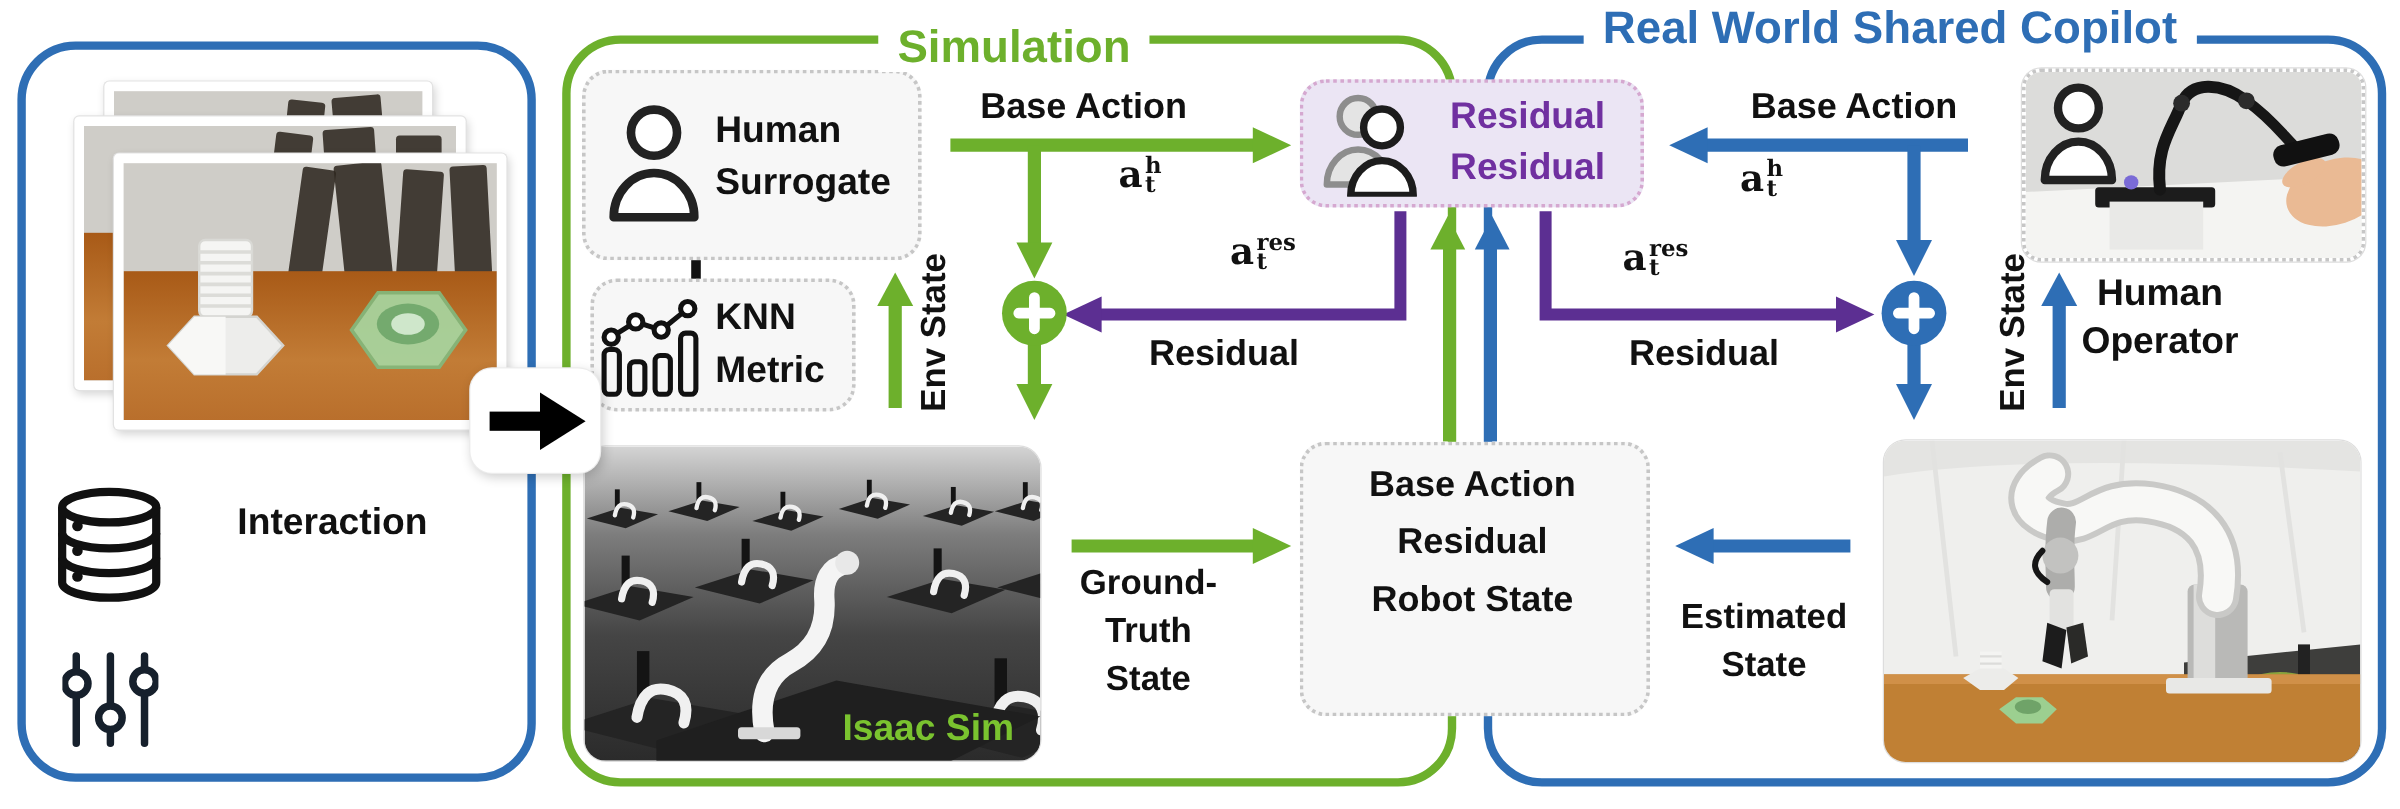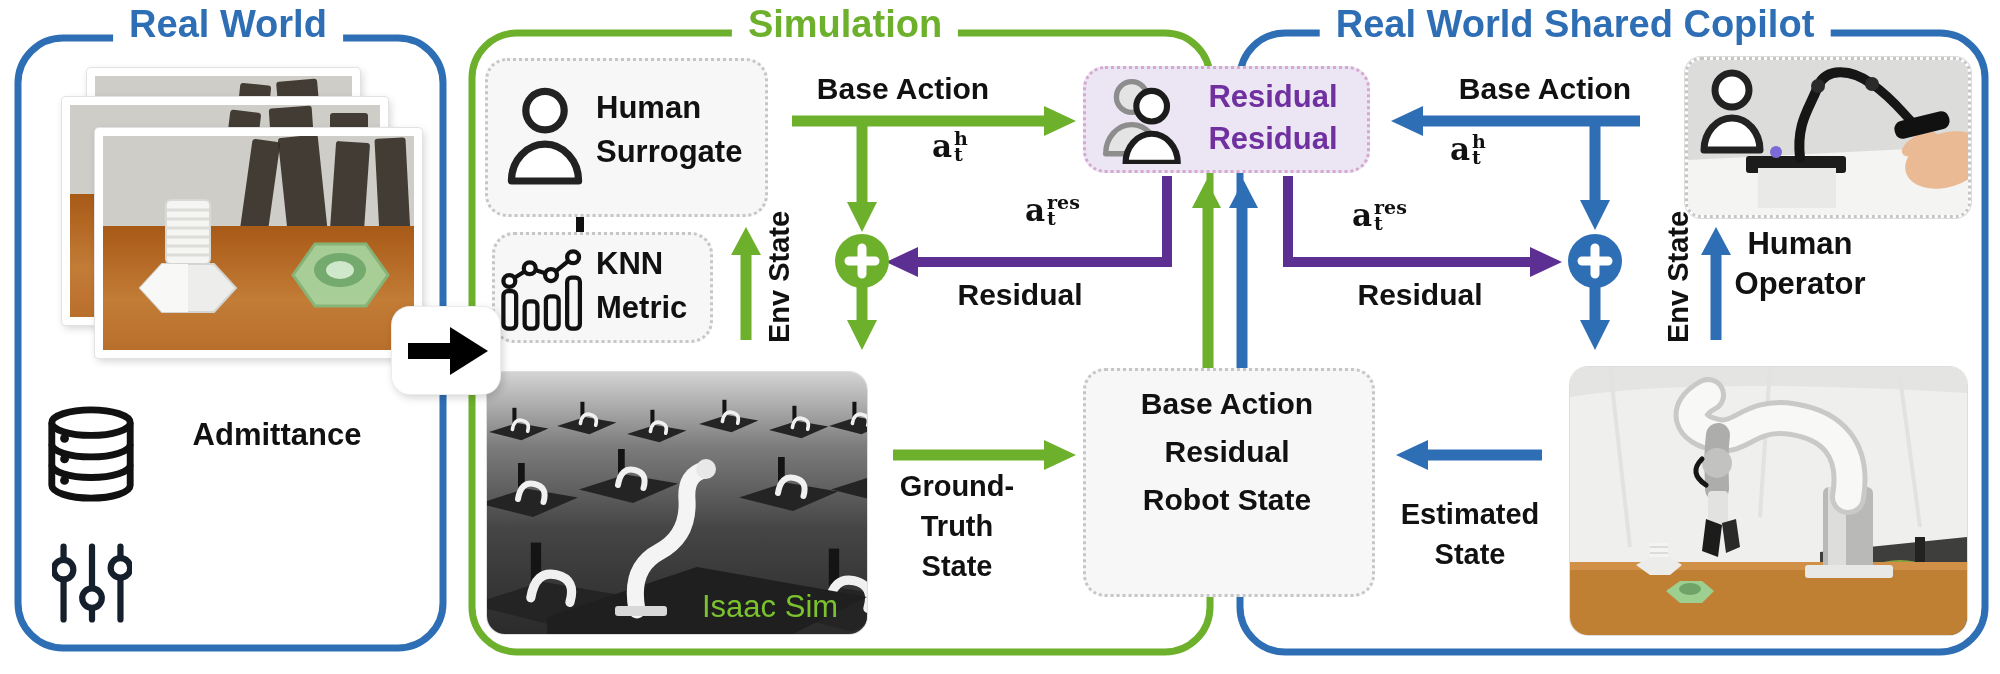--- a/index.html
+++ b/index.html
@@ -26,21 +26,21 @@
   .photo{position:absolute;background:#fff;padding:8px;border-radius:4px;z-index:2;
          box-shadow:0 0 0 1px #e2e2e2,2px 3px 8px rgba(0,0,0,.18);}
   .scene{position:relative;width:100%;height:100%;overflow:hidden;background:#cfcdc8;}
   .wood{position:absolute;left:0;right:0;bottom:0;height:58%;
         background:linear-gradient(180deg,#a85a17,#c27c36 60%,#b96f2c);}
   .blob{position:absolute;background:#2f2820;opacity:.88;border-radius:3px;}
   .rphoto{position:absolute;border-radius:18px;overflow:hidden;z-index:2;
           box-shadow:0 0 0 1px #ddd;}
   .arrowbox{position:absolute;background:#fff;border-radius:18px;z-index:4;
             box-shadow:0 0 0 1px #ececec,2px 3px 10px rgba(0,0,0,.2);}
-  .caption{position:absolute;font-weight:normal;z-index:3;}
+  .caption{position:absolute;font-weight:bold;z-index:3;}
 </style>
 </head>
 <body>
 
 <div id="canvas">
 
   <svg class="abs" style="left:0;top:0;z-index:1;" width="2000" height="674" viewBox="0 0 2000 674">
 
     <rect x="18" y="38" width="425" height="610" rx="45" fill="none" stroke="#2e6eb5" stroke-width="7"></rect>
     <rect x="472" y="33" width="738" height="619" rx="45" fill="none" stroke="#6db02c" stroke-width="7"></rect>
@@ -98,22 +98,21 @@
     <g>
       <circle cx="862" cy="261" r="27" fill="#6db02c"></circle>
       <path d="M849 261 H875 M862 248 V274" stroke="#fff" stroke-width="9" stroke-linecap="round"></path>
     </g>
     <g>
       <circle cx="1595" cy="261" r="27" fill="#2e6eb5"></circle>
       <path d="M1582 261 H1608 M1595 248 V274" stroke="#fff" stroke-width="9" stroke-linecap="round"></path>
     </g>
   </svg>
 
-  <div class="ptitle t-blue" style="left:228px;top:4px;">Real World</div>
-  <div class="ptitle t-green" style="left:845px;top:4px;">Simulation</div>
+  <div class="ptitle t-green" style="left:845px;top:20px;">Simulation</div>
   <div class="ptitle t-blue" style="left:1575px;top:4px;">Real World Shared Copilot</div>
 
   <div class="photo" style="left:87px;top:68px;width:257px;height:211px;">
     <div class="scene">
       <div class="blob" style="left:55%;top:4%;width:12%;height:40%;transform:rotate(6deg);"></div>
       <div class="blob" style="left:72%;top:2%;width:16%;height:44%;transform:rotate(-5deg);"></div>
       <div class="wood"></div>
     </div>
   </div>
   <div class="photo" style="left:62px;top:97px;width:310px;height:212px;">
@@ -147,21 +146,21 @@
 
   <svg class="abs" style="left:42px;top:405px;z-index:2;" width="98" height="98" viewBox="0 0 100 100">
     <path d="M10 18 V82 a40 13 0 0 0 80 0 V18" fill="#fff" stroke="#111" stroke-width="7"></path>
     <ellipse cx="50" cy="18" rx="40" ry="13" fill="#fff" stroke="#111" stroke-width="7"></ellipse>
     <path d="M10 40 a40 13 0 0 0 80 0 M10 61 a40 13 0 0 0 80 0" fill="none" stroke="#111" stroke-width="7"></path>
     <circle cx="23" cy="34" r="4.5" fill="#111"></circle>
       <circle cx="23" cy="55" r="4.5" fill="#111"></circle>
       <circle cx="23" cy="77" r="4.5" fill="#111"></circle>
   </svg>
   <div class="lbl center t-blue" style="left:277px;top:416px;font-size:31px;line-height:38px;">
-    <div>Admittance</div>
+    <div>Interaction</div>
   </div>
 
   <svg class="abs" style="left:52px;top:543px;z-index:2;" width="80" height="80" viewBox="0 0 90 90">
     <path d="M13 4 V86 M45 4 V86 M77 4 V86" stroke="#16202c" stroke-width="7" stroke-linecap="round"></path>
     <circle cx="13" cy="30" r="11" fill="#fff" stroke="#16202c" stroke-width="7"></circle>
     <circle cx="45" cy="62" r="11" fill="#fff" stroke="#16202c" stroke-width="7"></circle>
     <circle cx="77" cy="28" r="11" fill="#fff" stroke="#16202c" stroke-width="7"></circle>
   </svg>
 
   <div class="arrowbox" style="left:392px;top:307px;width:108px;height:87px;">

